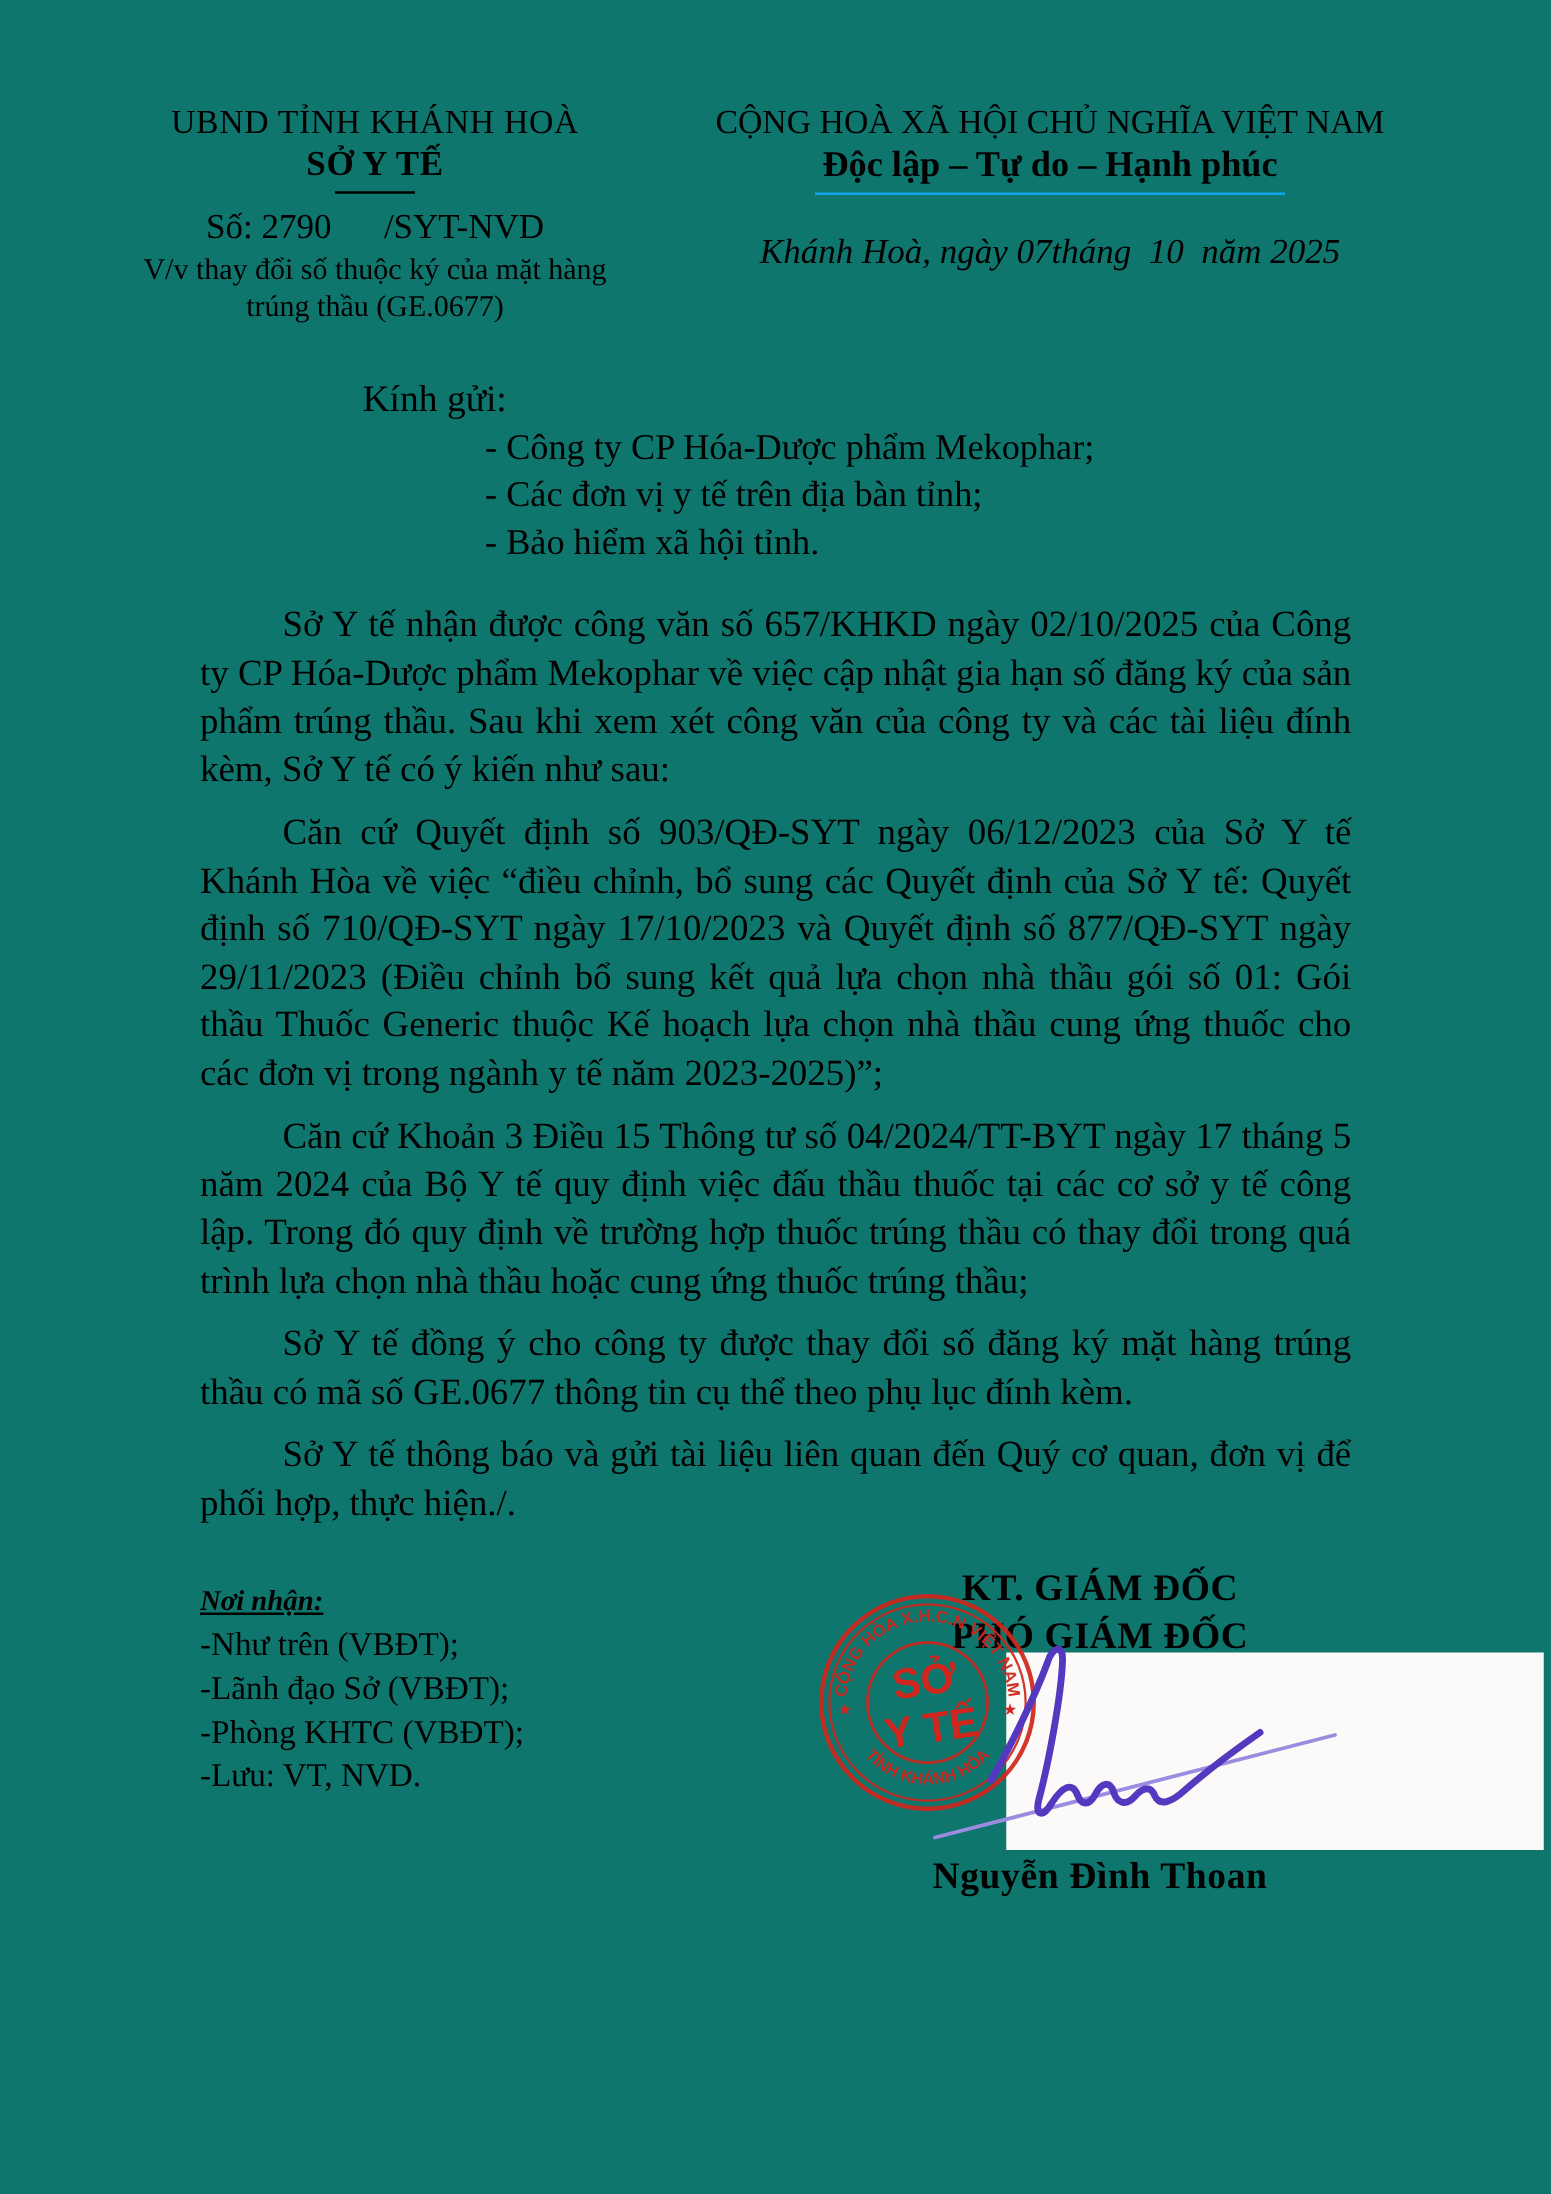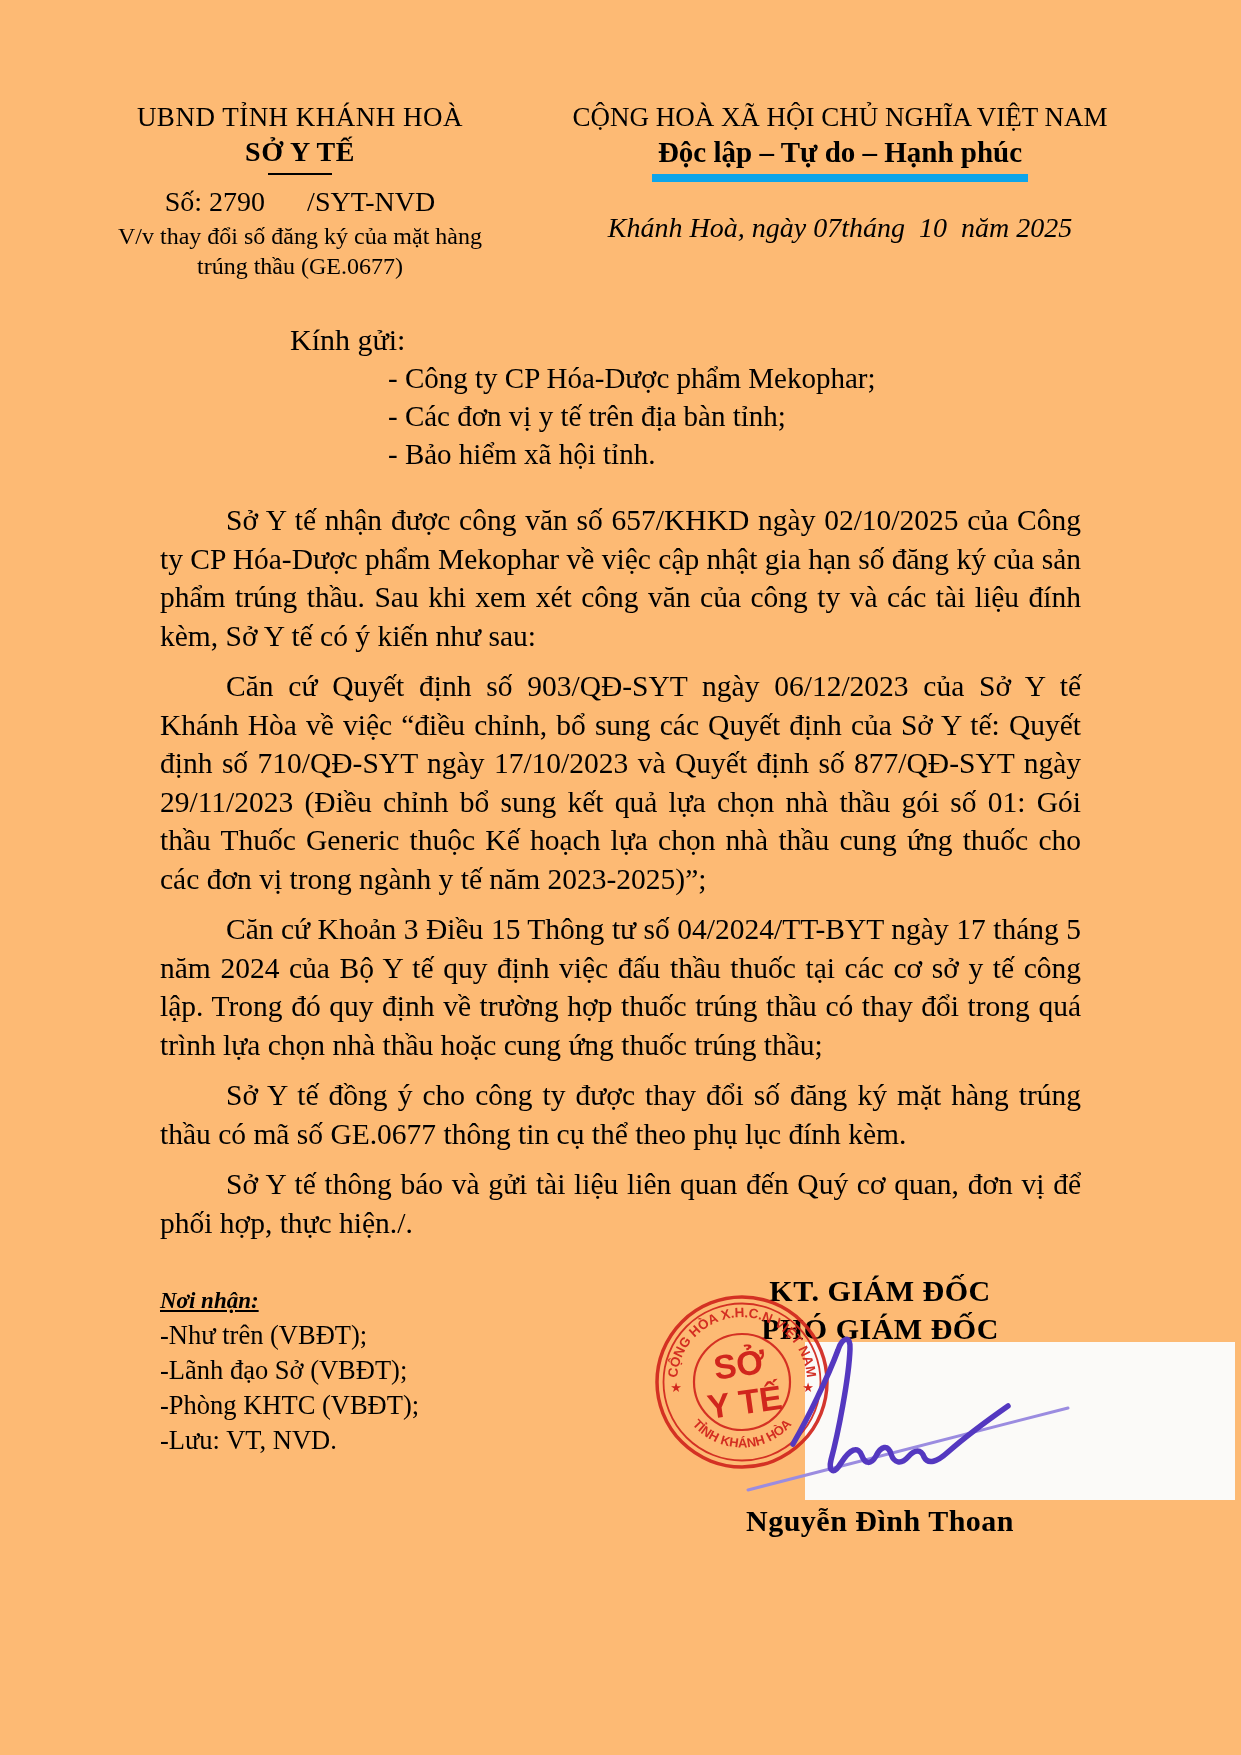--- a/index.html
+++ b/index.html
@@ -1,37 +1,37 @@
 <!DOCTYPE html>
 <html><head>
 <meta charset="utf-8">
 <style>
   html,body{margin:0;padding:0;background:#e8e8e8;}
   .page{
     position:relative;
     width:1241px;height:1755px;
     margin:0 auto;
-    background:#fdba74;
+    background:#0f766e;
     font-family:"Liberation Serif","DejaVu Serif",serif;
     color:#000;
     box-sizing:border-box;
-    padding:100px 160px 0 160px;
+    padding:80px 160px 0 160px;
     overflow:hidden;
   }
   
   .hdr{display:flex;align-items:flex-start;}
   .hdr-left{width:400px;margin-left:-60px;text-align:center;flex:none;}
   .hdr-right{width:560px;margin-left:60px;text-align:center;flex:none;}
   .org-parent{font-size:27px;line-height:34px;letter-spacing:.5px;}
   .org-name{font-size:28px;font-weight:bold;line-height:36px;letter-spacing:.5px;text-align:center;}
   .org-underline{width:64px;border-top:2px solid #000;margin:3px auto 0 auto;height:0;}
   .doc-number{font-size:28px;line-height:38px;margin-top:8px;white-space:pre;}
   .subject{font-size:24px;line-height:30px;}
   .national-line1{font-size:27px;font-weight:normal;line-height:34px;}
-  .motto{display:inline-block;font-size:29px;font-weight:bold;line-height:36px;border-bottom:8px solid #0ea5e9;padding:0 6px 4px 6px;font-family:Liberation Serif, serif;}
+  .motto{display:inline-block;font-size:29px;font-weight:bold;line-height:36px;border-bottom:2px solid #0ea5e9;padding:0 6px 4px 6px;font-family:Liberation Serif, serif;}
   .date-line{font-size:28px;font-style:italic;line-height:36px;margin-top:28px;white-space:pre;}
   
   .salutation{margin-top:40px;}
   .kinh-gui{font-size:30px;line-height:38px;margin-left:130px;}
   .recipients{margin-left:228px;}
   .recipient{font-size:29px;line-height:38px;}
   
   .body-text{margin-top:28px;}
   .body-text p{
     margin:0 0 12px 0;
@@ -56,21 +56,21 @@
 <body>
 
 <div class="page">
 
   <div class="hdr">
     <div class="hdr-left">
       <div class="org-parent">UBND TỈNH KHÁNH HOÀ</div>
       <div class="org-name">SỞ Y TẾ</div>
       <div class="org-underline"></div>
       <div class="doc-number">Số: 2790      /SYT-NVD</div>
-      <div class="subject">V/v thay đổi số đăng ký của mặt hàng</div>
+      <div class="subject">V/v thay đổi số thuộc ký của mặt hàng</div>
       <div class="subject">trúng thầu (GE.0677)</div>
     </div>
     <div class="hdr-right">
       <div class="national-line1">CỘNG HOÀ XÃ HỘI CHỦ NGHĨA VIỆT NAM</div>
       <div><span class="motto">Độc lập – Tự do – Hạnh phúc</span></div>
       <div class="date-line">Khánh Hoà, ngày 07tháng  10  năm 2025</div>
     </div>
   </div>
 
   <div class="salutation">

